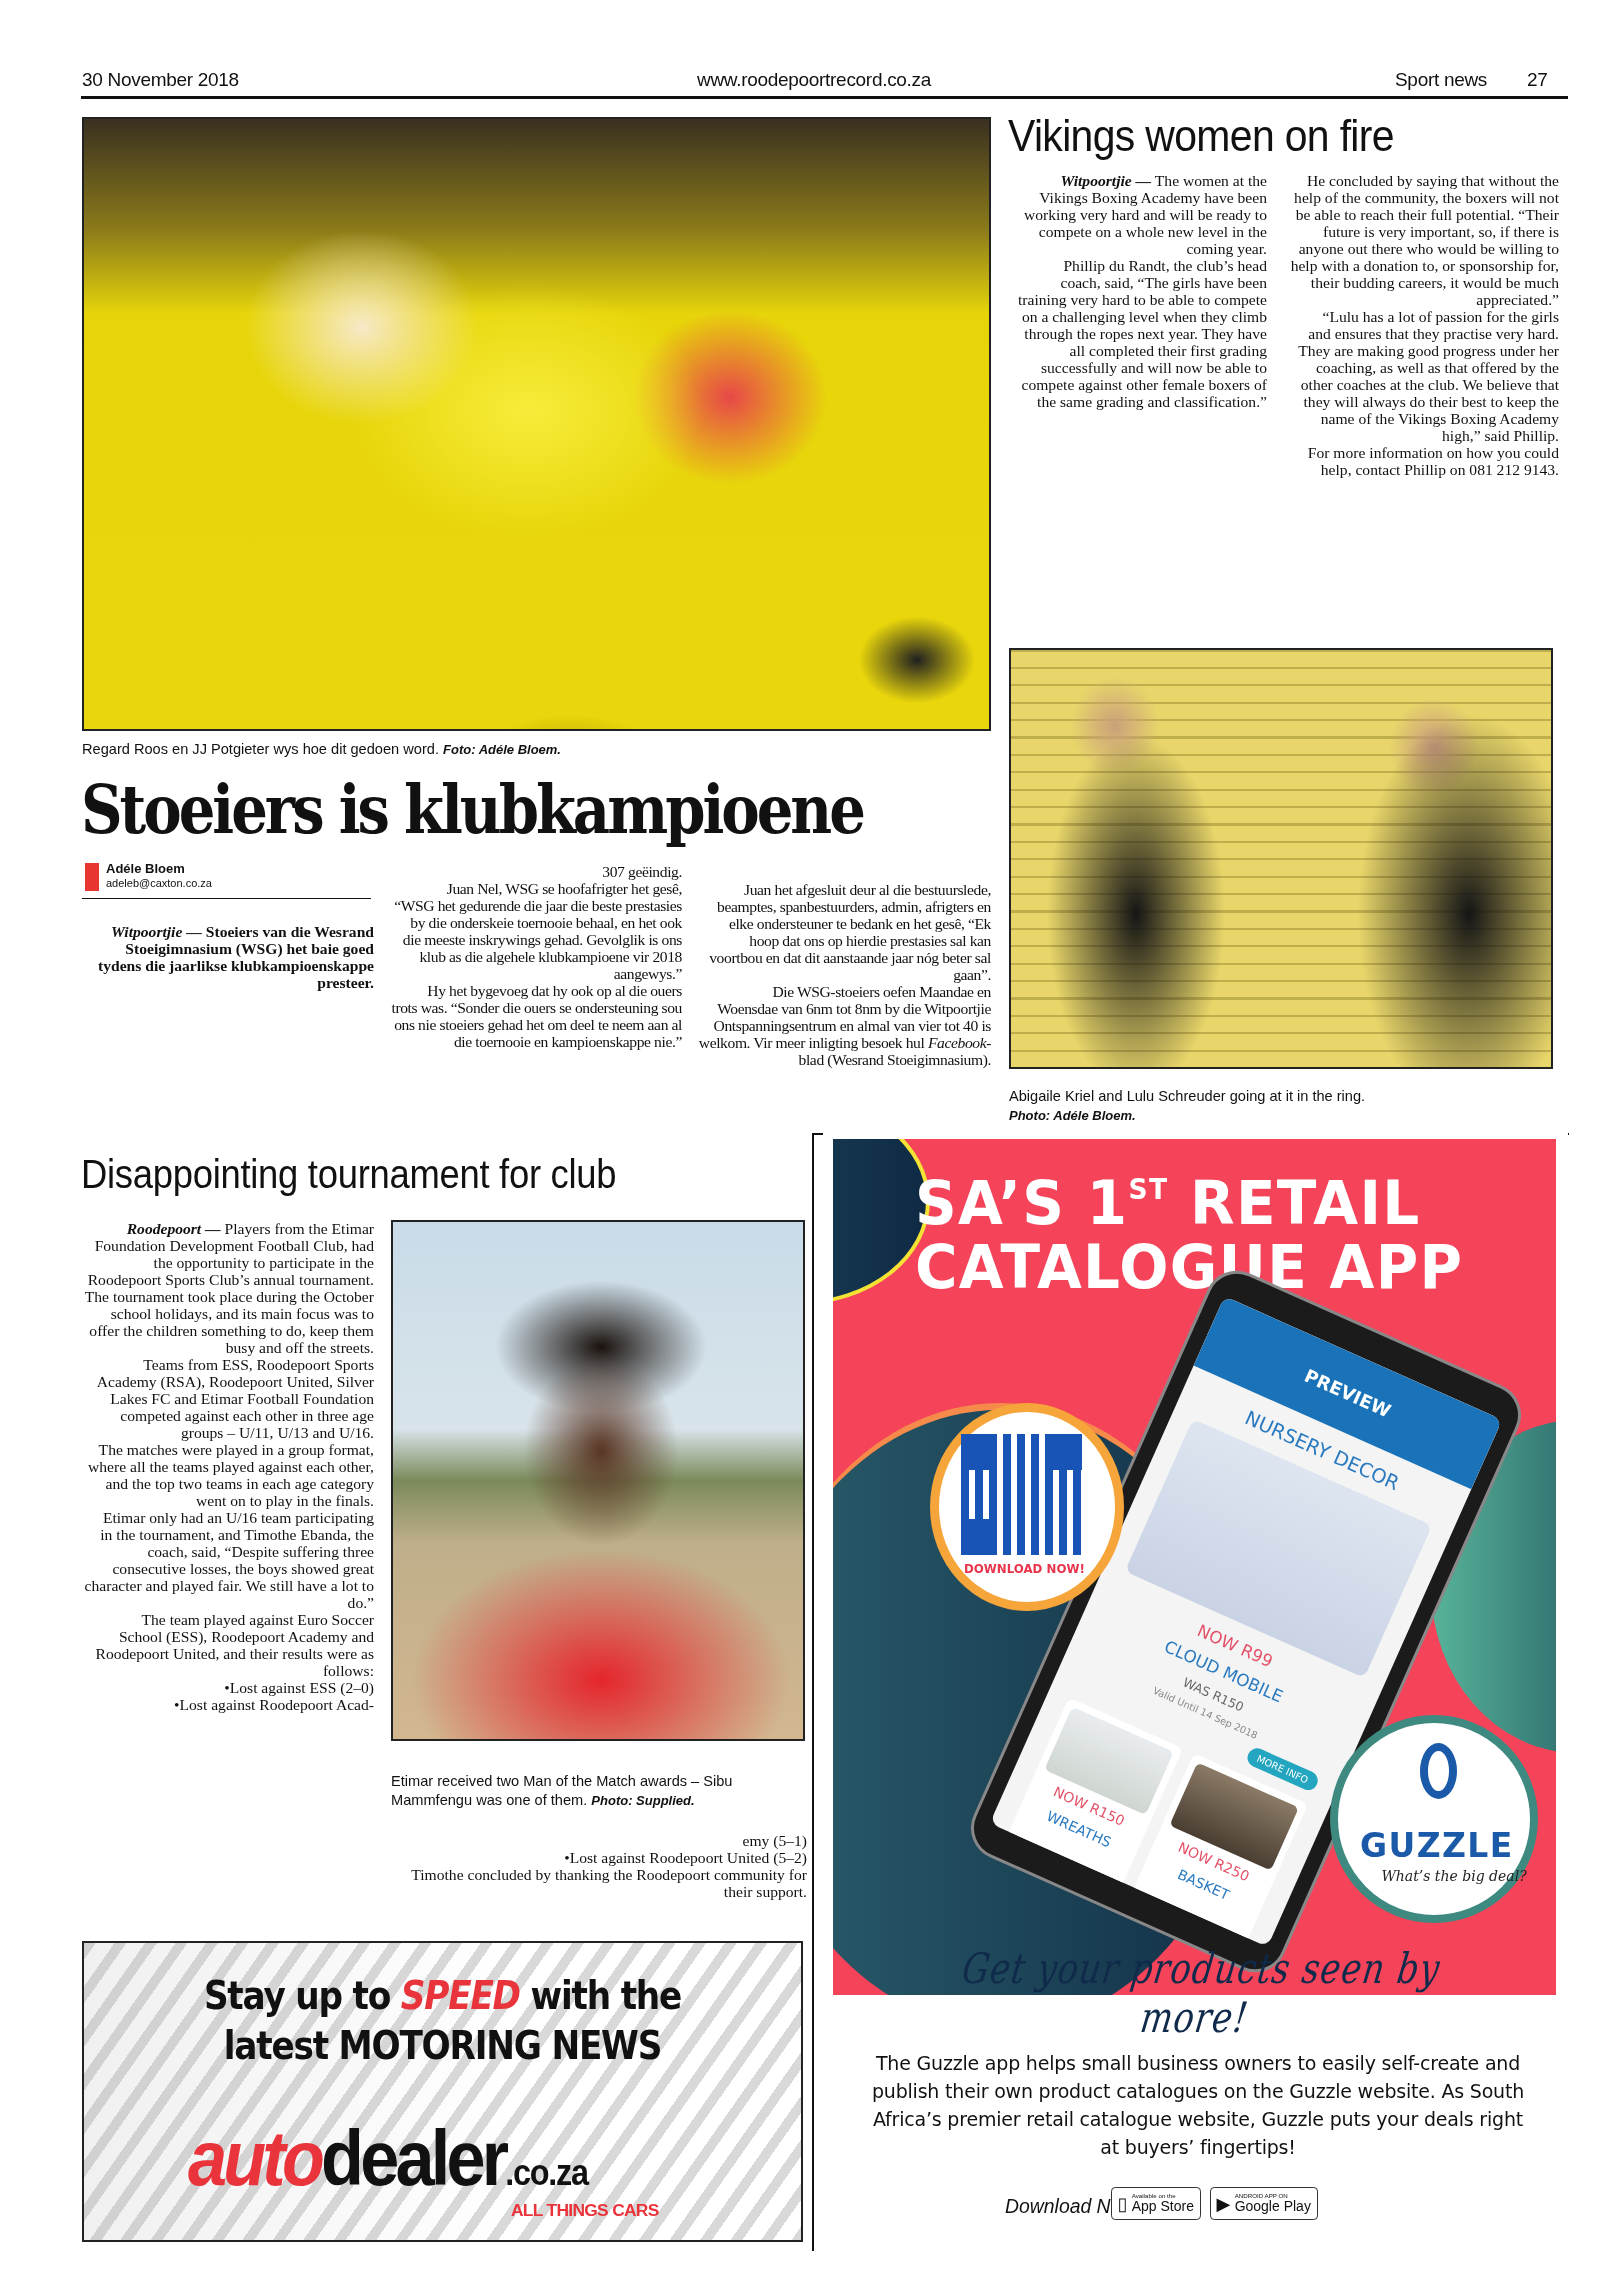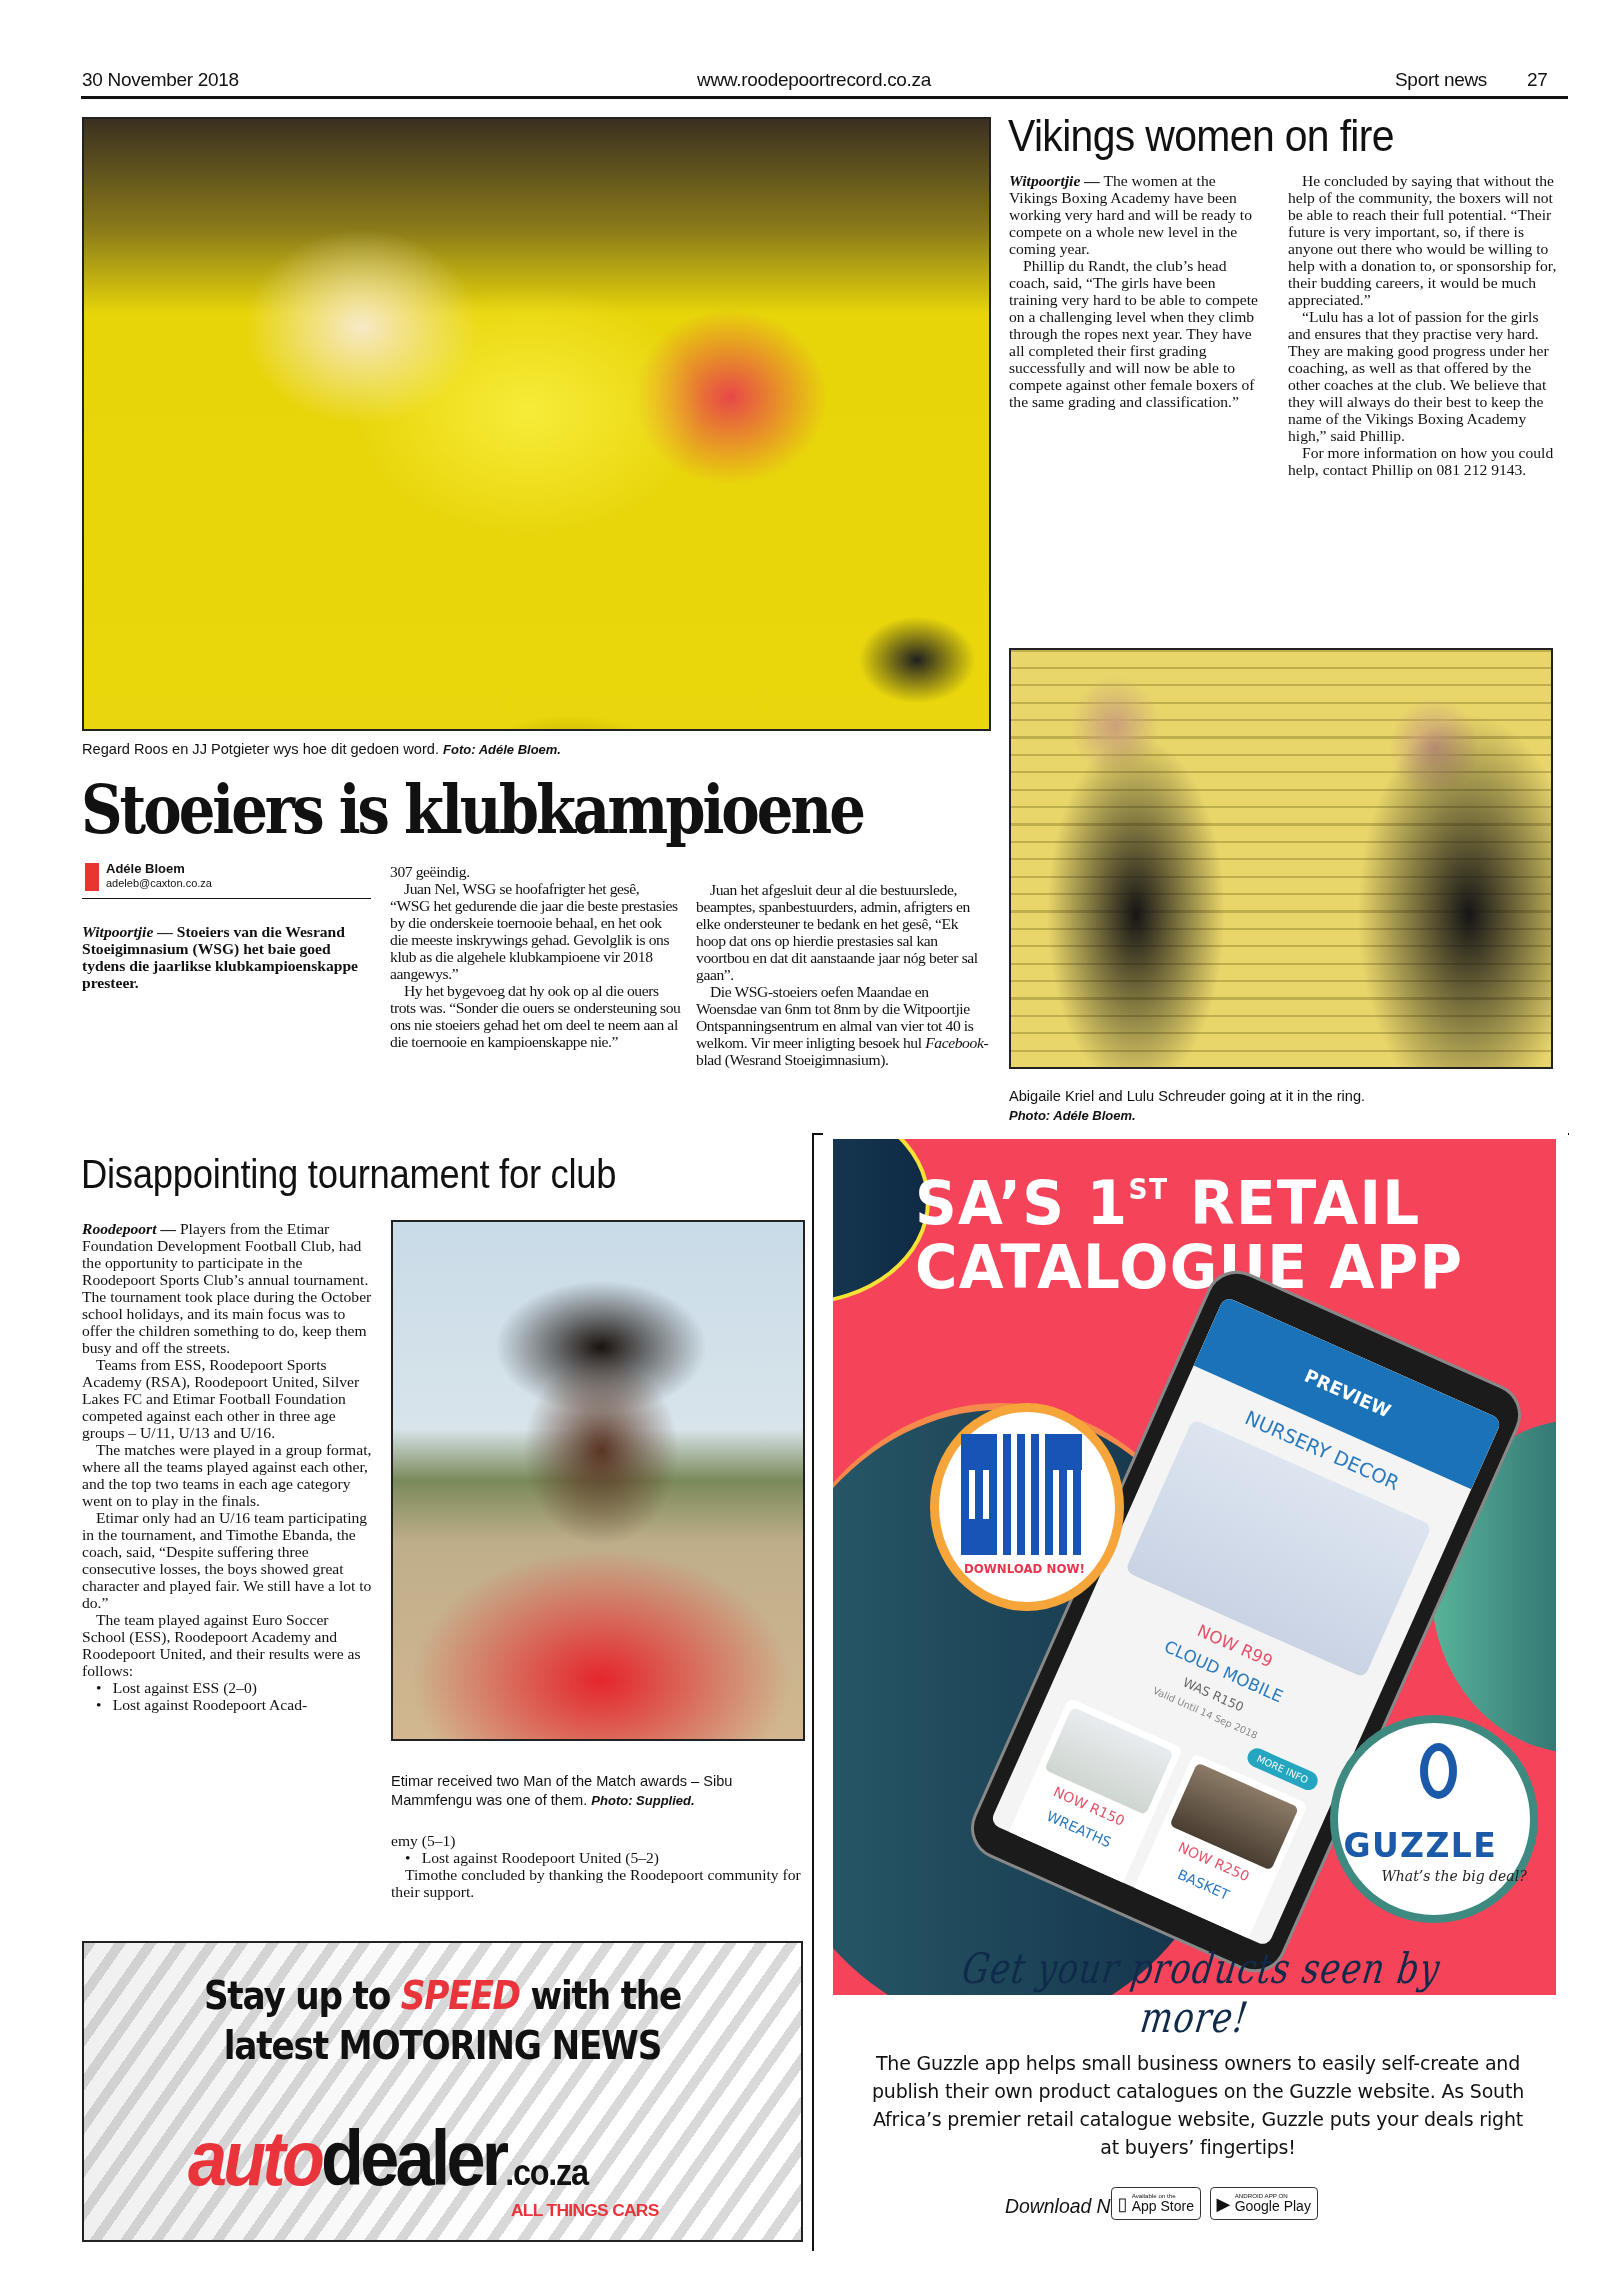--- a/index.html
+++ b/index.html
@@ -38,21 +38,21 @@
 
   .caption { font-family: "Liberation Sans", sans-serif; font-size: 14.6px; line-height: 19px; }
   .caption b { font-style: italic; font-weight: bold; font-size: 13px; }
 
   
   .h-vik { left: 1008px; top: 111px; font-family: "Liberation Sans", sans-serif; font-size: 44px; letter-spacing: -0.7px; transform: scaleX(0.93); transform-origin: left; }
   .h-stoe { left: 81px; top: 770px; font-family: "DejaVu Serif", serif; font-weight: bold; font-size: 67px; letter-spacing: -3.5px; transform: scaleX(0.86); transform-origin: left; }
   .h-dis { left: 81px; top: 1152px; font-family: "Liberation Sans", sans-serif; font-size: 40px; transform: scaleX(0.91); transform-origin: left; letter-spacing: -0.3px; }
 
   
-  .col { font-size: 15.6px; line-height: 17px; text-align: left; }
+  .col { font-size: 15.6px; line-height: 17px; text-align: right; }
   .col p { text-indent: 14px; }
   .col p.first { text-indent: 0; }
   .col .lead { font-style: italic; font-weight: bold; }
   .col .bold { font-weight: bold; }
   .narrow { font-family: "Liberation Serif", serif; letter-spacing: -0.4px; }
   .col ul { list-style: none; padding-left: 14px; }
   .col li::before { content: "•"; display: inline-block; width: 16.7px; }
 
   
   .byline-bar { left: 85px; top: 863px; width: 14px; height: 28px; background: #e8352f; }
@@ -92,21 +92,21 @@
   .gz-s-was { top: 361px; color: #666; font-size: 12.5px; }
   .gz-s-valid { top: 383px; color: #888; font-size: 9.7px; }
   .gz-s-more { position: absolute; right: 21px; top: 399px; background: #24a6c0; color: #fff; font-family: "DejaVu Sans", sans-serif; font-size: 9.7px; padding: 4.2px 9.7px; border-radius: 11px; }
   .gz-s-card { position: absolute; top: 430px; width: 125px; height: 153px; background: #fff; border-radius: 7px; }
   .gz-s-card .t1 { position: absolute; left: 0; right: 0; top: 83px; text-align: center; color: #e35168; font-family: "DejaVu Sans", sans-serif; font-size: 14px; }
   .gz-s-card .t2 { position: absolute; left: 0; right: 0; top: 108px; text-align: center; color: #2a7ac0; font-family: "DejaVu Sans", sans-serif; font-size: 14px; }
   .gz-s-card .img { position: absolute; left: 7px; right: 7px; top: 7px; height: 69px; border-radius: 5.6px; }
 
   .gz-logo { left: 497px; top: 576px; width: 208px; height: 208px; border-radius: 50%; background: #fff; border: 8.3px solid #3e8a80; }
   .gz-logo-mark { left: 587px; top: 604px; width: 37px; height: 56px; border-radius: 50%; border: 8.3px solid #1b5aa8; background: #fff; }
-  .gz-logo-name { left: 510px; top: 687px; width: 187px; text-align: left; color: #1b5aa8; font-family: "DejaVu Sans", sans-serif; font-weight: bold; font-size: 33px; letter-spacing: 1.4px; }
+  .gz-logo-name { left: 510px; top: 687px; width: 187px; text-align: center; color: #1b5aa8; font-family: "DejaVu Sans", sans-serif; font-weight: bold; font-size: 33px; letter-spacing: 1.4px; }
   .gz-logo-tag { left: 548px; top: 729px; font-family: "DejaVu Serif", serif; font-style: italic; font-size: 14px; color: #222; }
 
   .gz-slogan { left: 28px; top: 811px; width: 694px; text-align: center; font-family: "DejaVu Serif", serif; font-style: italic; font-size: 42px; color: #0f2a4a; transform: skewX(-8deg) scaleX(0.8); transform-origin: center; letter-spacing: 1.4px; }
   .gz-body { left: 42px; top: 916px; width: 666px; text-align: center; font-family: "DejaVu Sans", sans-serif; font-size: 19px; line-height: 28px; color: #111; letter-spacing: -0.2px; }
   .gz-dl { left: 182px; top: 1062px; font-family: "Liberation Sans", sans-serif; font-style: italic; font-size: 19.4px; }
   .store-btn { position: absolute; top: 1054px; height: 33px; border: 1.4px solid #333; border-radius: 4.2px; background: #fff; font-family: "Liberation Sans", sans-serif; display: flex; align-items: center; padding: 0 5.6px; gap: 4.2px; }
   .store-btn .small { font-size: 6.2px; display: block; line-height: 7px; }
   .store-btn .big { font-size: 14px; display: block; line-height: 15.3px; }
   .store-icon { font-size: 18px; line-height: 18px; }
 

